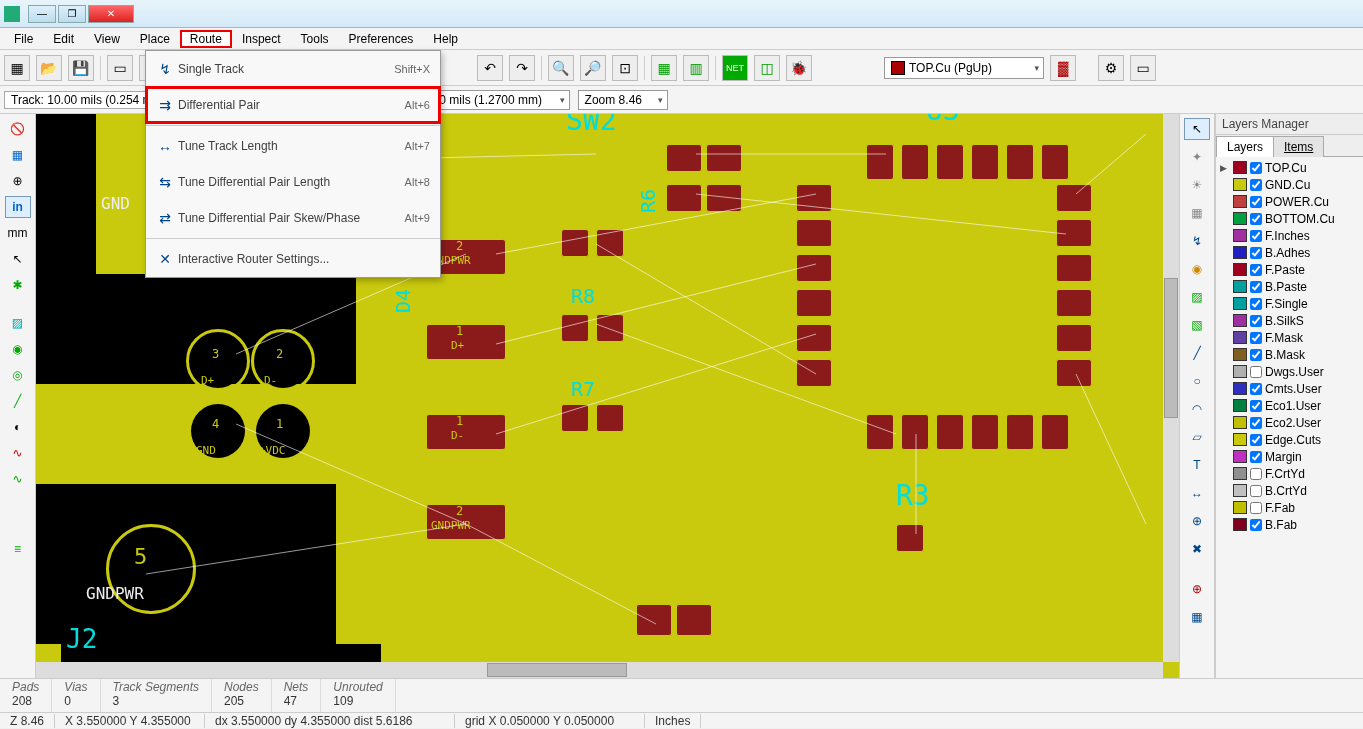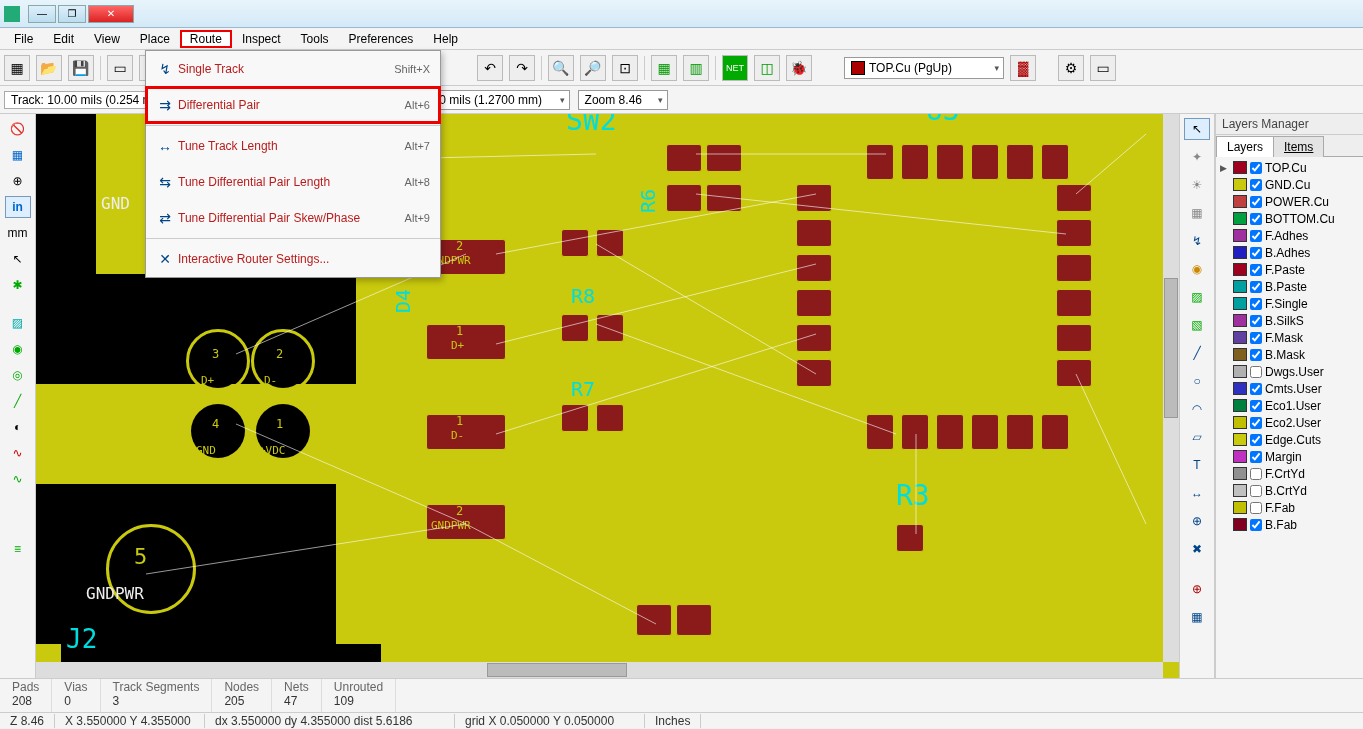--- a/index.html
+++ b/index.html
@@ -14,21 +14,21 @@
 .winbtn.max { background: linear-gradient(#dfeffc,#bde); }
 .winbtn.min { background: linear-gradient(#dfeffc,#bde); }
 
 .menubar { height: 22px; background: #f4f4f4; display: flex; align-items: center; padding: 0 4px; border-bottom: 1px solid #ccc; }
 .menuitem { padding: 2px 10px; cursor: default; }
 .menuitem.active { background: #fff; border: 2px solid #e00; padding: 0 8px; position: relative; z-index: 30; }
 
 .toolbar1 { height: 36px; background: #f4f4f4; border-bottom: 1px solid #ccc; display: flex; align-items: center; padding: 2px 4px; gap: 6px; }
 .tbtn { width: 26px; height: 26px; background: #eee; border: 1px solid #bbb; display:flex;align-items:center;justify-content:center;font-size:14px; }
 .tsep { width: 1px; height: 24px; background: #ccc; }
-.tcombo { height: 22px; border: 1px solid #999; background: #fff; padding: 0 20px 0 6px; display: flex; align-items: center; position: relative; min-width: 90px; }
+.tcombo { height: 22px; border: 1px solid #999; background: #fff; padding: 0 20px 0 6px; display: flex; align-items: center; position: relative; min-width: 90px; margin-left: 40px; }
 .tcombo::after { content: "▾"; position: absolute; right: 4px; font-size: 9px; color: #555; }
 .layerbox { display:flex;align-items:center;gap:4px; }
 .layerbox .sw { width:14px;height:14px;background:#a00;border:1px solid #000; }
 
 .toolbar2 { height: 28px; background: #f4f4f4; border-bottom: 1px solid #ccc; display: flex; align-items: center; padding: 2px 4px; gap: 8px; }
 .trackinfo { border:1px solid #aaa; padding: 1px 6px; background:#fff; min-width:150px; }
 .tcombo2 { height: 20px; border:1px solid #999; background:#fff; padding:0 18px 0 6px; display:flex; align-items:center; position:relative; min-width:160px;}
 .tcombo2::after { content:"▾"; position:absolute; right:4px;font-size:9px;color:#555;}
 
 .mainrow { display: flex; height: 564px; }
@@ -58,28 +58,28 @@
 .tab.inactive { background:#e4e4e4;text-decoration:underline; }
 .layerlist { flex:1; overflow:auto; padding:2px; }
 .layerrow { display:flex; align-items:center; gap:3px; height:17px; padding:0 2px; }
 .layerrow .tri { width:10px; font-size:9px; color:#555; }
 .layerrow .sw { width:14px; height:13px; border:1px solid #333; }
 .layerrow input[type=checkbox]{ width:12px;height:12px; }
 
 .dropdown { position: absolute; left: 145px; top: 50px; width: 296px; background: #f8f8f8; border: 1px solid #999; box-shadow: 2px 3px 6px rgba(0,0,0,0.25); z-index: 20; }
 .dropdown .dditem { display:flex; align-items:center; height: 36px; padding: 0 10px 0 6px; }
 .dropdown .ddicon { width:26px; display:flex; justify-content:center; color:#048; font-size:14px; }
-.dropdown .ddlabel { flex:1; color:#b91c1c; }
+.dropdown .ddlabel { flex:1; color:#404040; }
 .dropdown .ddshort { color:#666; font-size:11px; }
 .dropdown .ddsep { height:1px; background:#ccc; margin:2px 0; }
 .dropdown .highlight { outline:3px solid #e00; outline-offset:-2px; }
 
 .statbox { height: 34px; border-top:1px solid #ccc; background:#f4f4f4; display:flex; }
 .statcol { padding: 1px 12px; border-right:1px solid #ddd; font-size:11px; color:#333; }
-.statcol .lab { color:#666; }
+.statcol .lab { color:#666;font-style:italic; }
 .statusbar { height: 16px; background:#f4f4f4; border-top:1px solid #ccc; display:flex; align-items:center; font-size:11px; color:#333; }
 .statusbar .seg { padding:0 10px; border-right:1px solid #ccc; }
 .statusbar .seg.first { flex:0 0 420px; border-right:1px solid #ccc;}
 </style>
 </head>
 <body>
 
 <div class="titlebar">
   <div class="appicon"></div>
   <div class="winbtns">
@@ -333,21 +333,21 @@
         <div class="layerrow">
           <span class="tri"></span>
           <span class="sw" style="background:#00a040"></span>
           <input type="checkbox" checked="" style="">
           <span>BOTTOM.Cu</span>
         </div>
         <div class="layerrow">
           <span class="tri"></span>
           <span class="sw" style="background:#a030a0"></span>
           <input type="checkbox" checked="" style="">
-          <span>F.Adhes</span>
+          <span>F.Inches</span>
         </div>
         <div class="layerrow">
           <span class="tri"></span>
           <span class="sw" style="background:#2020c0"></span>
           <input type="checkbox" checked="" style="">
           <span>B.Adhes</span>
         </div>
         <div class="layerrow">
           <span class="tri"></span>
           <span class="sw" style="background:#a00020"></span>

